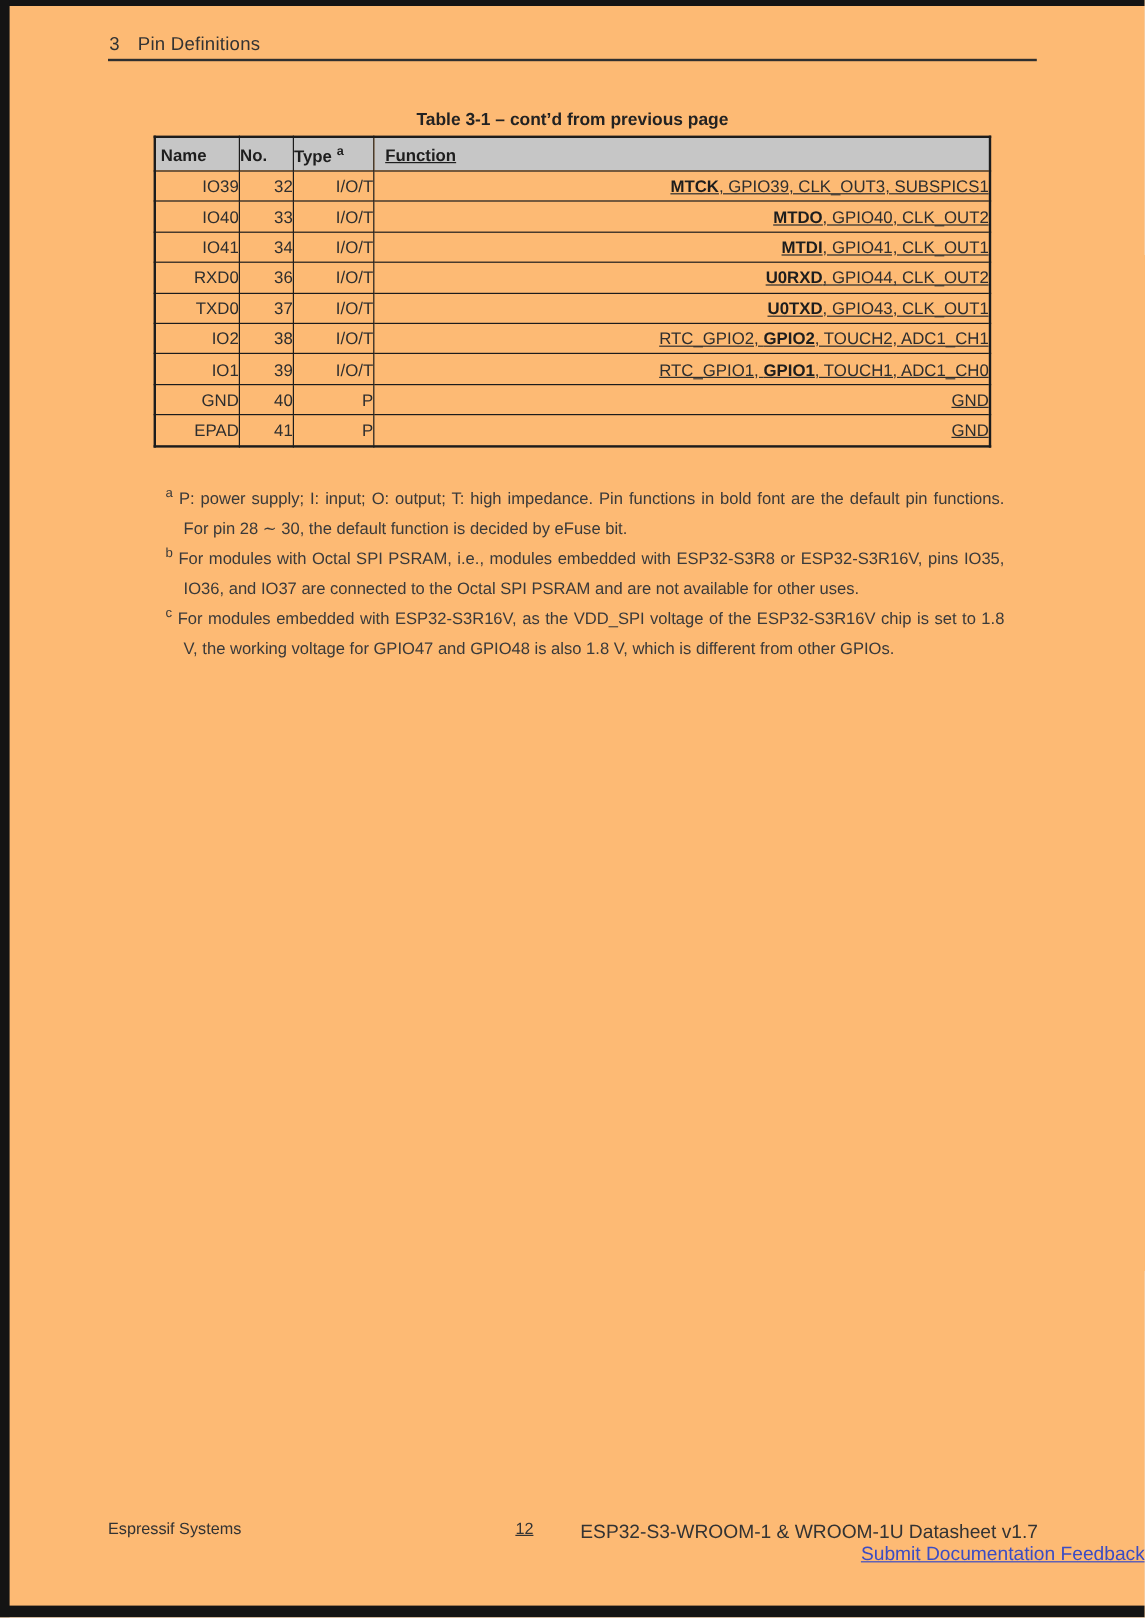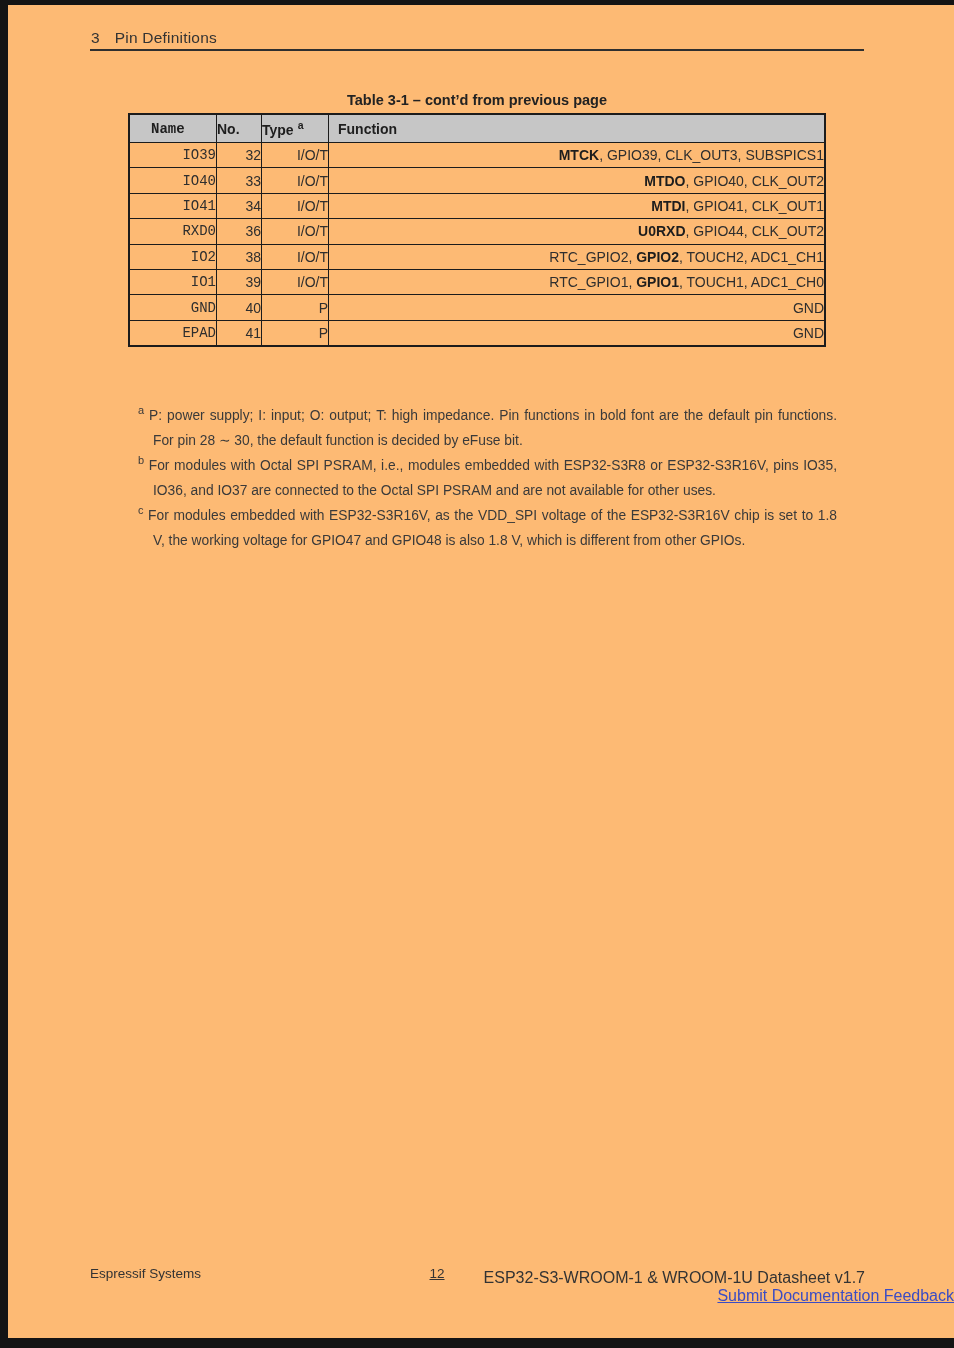--- a/index.html
+++ b/index.html
@@ -28,23 +28,23 @@
   }
   .pin-table th, .pin-table td { border:1px solid #1c1c1c; padding:0; overflow:hidden; white-space:nowrap;text-align:right; }
   .pin-table thead th {
     background:var(--header-bg, #c6c6c6); height:27px;
     font-size:14px; font-weight:bold; text-align:left; color:#1e1e1e;
   }
   .pin-table thead th sup { font-size:10.5px; margin-left:4px; }
   .col-name { width:65px; }
   .col-no   { width:44px; }
   .col-type { width:66px; }
-  th.col-name, td.col-name { padding-left:21px;font-family:Liberation Mono, monospace; }
+  th.col-name, td.col-name { padding-left:4px; }
   th.col-no, td.col-no, th.col-type, td.col-type { text-align:right; }
-  th.col-function, td.col-function { padding-left:9px; }
+  th.col-function, td.col-function { padding-left:9px;text-decoration:underline; }
   .pin-table tbody td { height:24.4px; }
   .pin-table b { font-weight:bold; color:#1d1d1d; }
 
   .footnotes {
     position:absolute; left:138px; top:403px; width:699px;
     font-size:13.8px; line-height:25px; color:#3a3a3a;
   }
   .footnote { margin:0; text-align:justify; padding-left:15px; text-indent:-15px; }
   .footnote sup { font-size:11px; line-height:0; }
 
@@ -97,20 +97,26 @@
           <td class="col-type">I/O/T</td>
           <td class="col-function"><b>MTDI</b><span>, GPIO41, CLK_OUT1</span></td>
         </tr>
         <tr>
           <td class="col-name">RXD0</td>
           <td class="col-no">36</td>
           <td class="col-type">I/O/T</td>
           <td class="col-function"><b>U0RXD</b><span>, GPIO44, CLK_OUT2</span></td>
         </tr>
         <tr>
+          <td class="col-name">TXD0</td>
+          <td class="col-no">37</td>
+          <td class="col-type">I/O/T</td>
+          <td class="col-function"><b>U0TXD</b><span>, GPIO43, CLK_OUT1</span></td>
+        </tr>
+        <tr>
           <td class="col-name">IO2</td>
           <td class="col-no">38</td>
           <td class="col-type">I/O/T</td>
           <td class="col-function"><span>RTC_GPIO2, </span><b>GPIO2</b><span>, TOUCH2, ADC1_CH1</span></td>
         </tr>
         <tr>
           <td class="col-name">IO1</td>
           <td class="col-no">39</td>
           <td class="col-type">I/O/T</td>
           <td class="col-function"><span>RTC_GPIO1, </span><b>GPIO1</b><span>, TOUCH1, ADC1_CH0</span></td>

